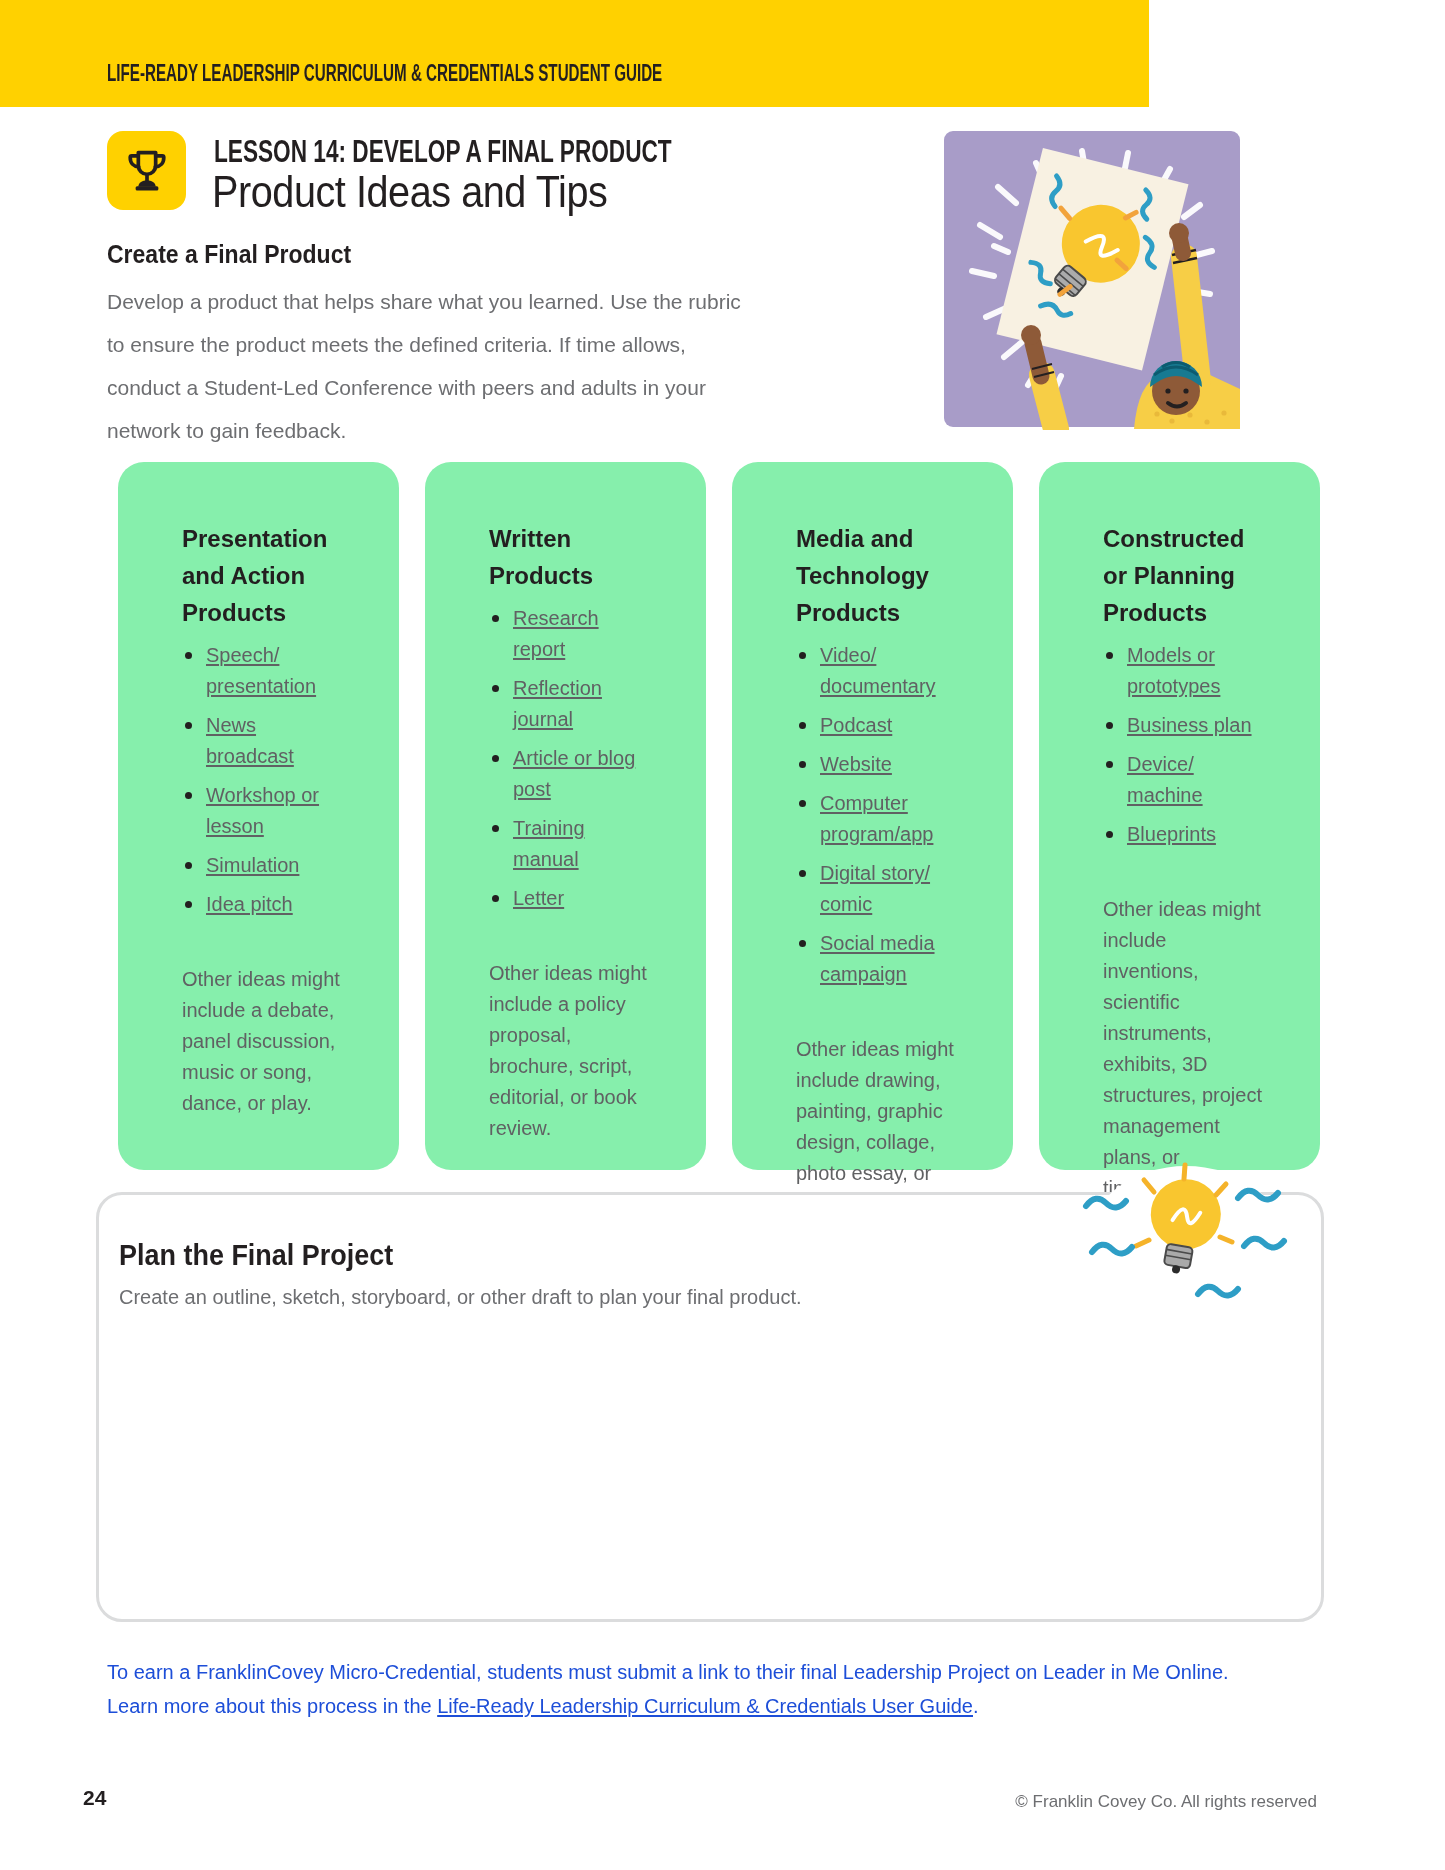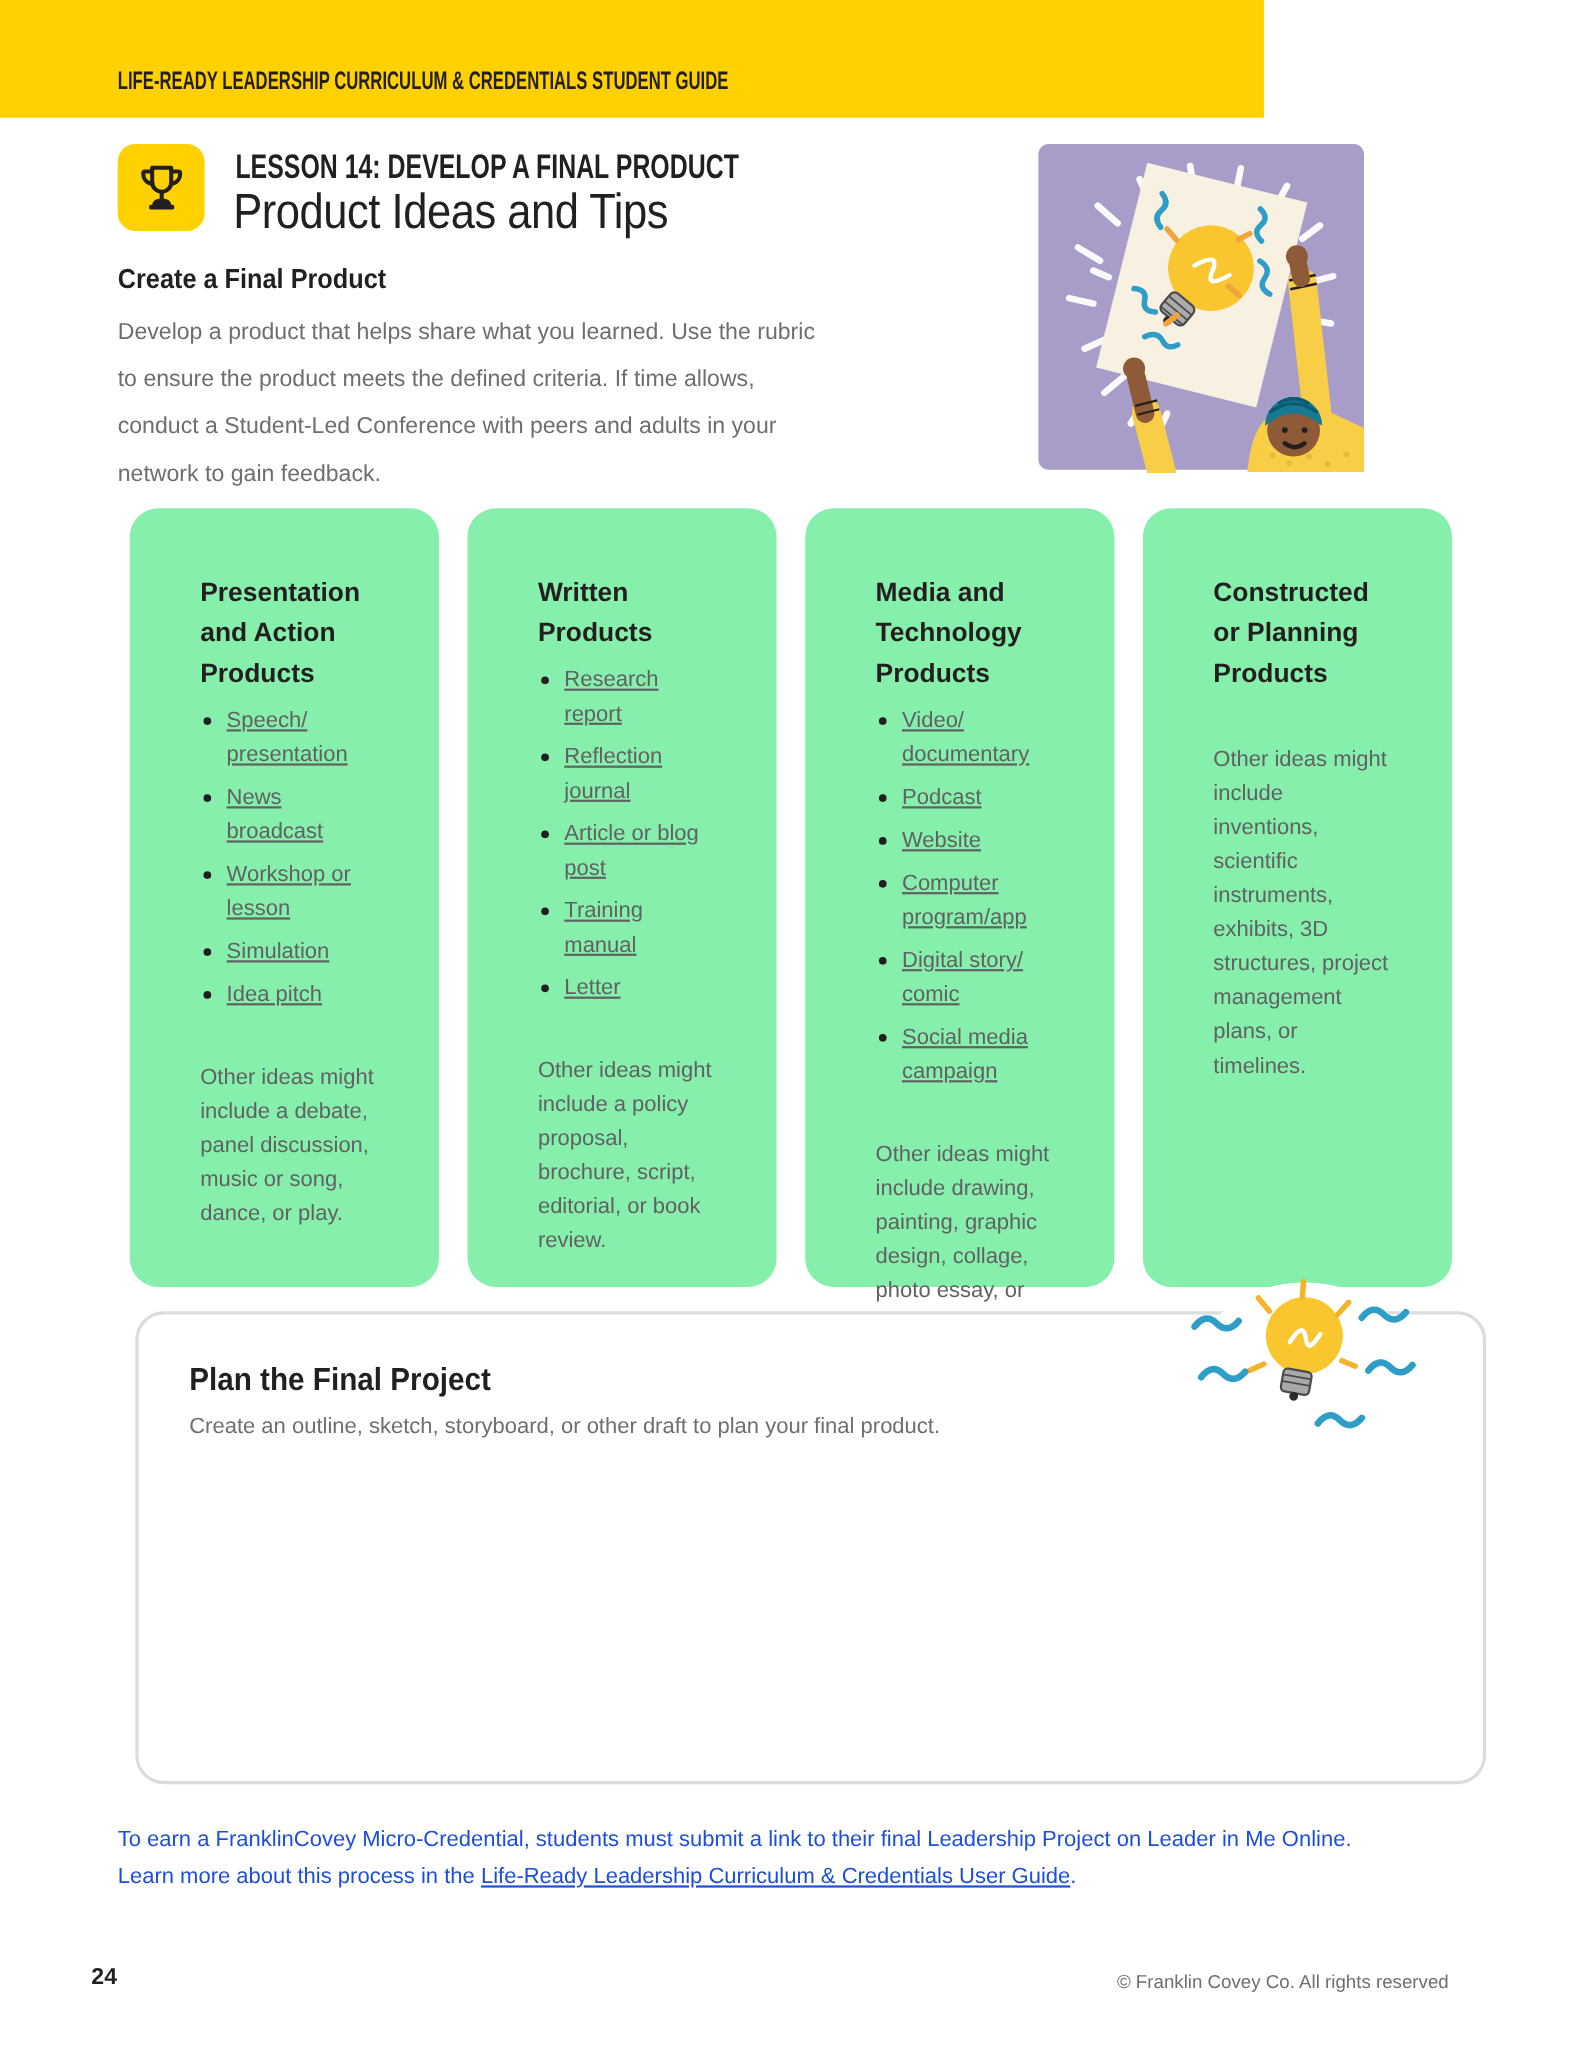--- a/index.html
+++ b/index.html
@@ -32,22 +32,22 @@
   .col { width:281px; height:708px; background:#86efac; border-radius:26px; padding:58px 56px 0 64px; }
   .col h3 { font-size:24px; line-height:37px; color:#231F20; margin-bottom:9px; font-weight:bold; }
   .col ul { list-style:none; }
   .col li { position:relative; padding-left:24px; margin-bottom:8px; font-size:20px; line-height:31px; color:#606163; }
   .col li::before { content:""; position:absolute; left:3px; top:12px; width:7px; height:7px;
                     border-radius:50%; background:#231F20; }
   .col li span { text-decoration:underline; text-underline-offset:2px; }
   .col .other { margin-top:44px; font-size:20px; line-height:31px; color:#606163; }
 
   
-  .plan-box { position:absolute; left:123px; top:1192px; width:1228px; height:430px; background:#ffffff;
-              border:3px solid #DBDCDD; border-radius:26px; padding:44px 40px 0 46px; }
+  .plan-box { position:absolute; left:96px; top:1192px; width:1228px; height:430px; background:#ffffff;
+              border:3px solid #DBDCDD; border-radius:26px; padding:44px 40px 0 20px; }
   .plan-box h2 { font-size:29px; color:#231F20; font-weight:bold; white-space:nowrap;
                  transform:scaleX(0.93); transform-origin:left top; }
   .plan-box p { margin-top:14px; font-size:20px; color:#6D6E71; }
   .plan-area { position:absolute; left:0; top:130px; width:100%; height:296px; }
 
   .bulb-illo { position:absolute; left:1080px; top:1152px; width:215px; height:178px; }
 
   
   .footnote { position:absolute; left:107px; top:1655px; width:1230px; font-size:20px; line-height:34px; color:#1d4ed8; }
   .footnote .flink { text-decoration:underline; text-underline-offset:2px; }
@@ -187,20 +187,26 @@
         <li><span>Website</span></li>
         <li><span>Computer program/​app</span></li>
         <li><span>Digital story/​comic</span></li>
         <li><span>Social media campaign</span></li>
       </ul>
       <p class="other">Other ideas might include drawing, painting, graphic design, collage, photo essay, or animation.</p>
     </div>
 
     <div class="col">
       <h3>Constructed or Planning Products</h3>
+      <ul>
+        <li><span>Models or prototypes</span></li>
+        <li><span>Business plan</span></li>
+        <li><span>Device/​machine</span></li>
+        <li><span>Blueprints</span></li>
+      </ul>
       <p class="other">Other ideas might include inventions, scientific instruments, exhibits, 3D structures, project management plans, or timelines.</p>
     </div>
 
   </div>
 
   <div class="plan-box">
     <h2>Plan the Final Project</h2>
     <p>Create an outline, sketch, storyboard, or other draft to plan your final product.</p>
     <div class="plan-area"></div>
   </div>

